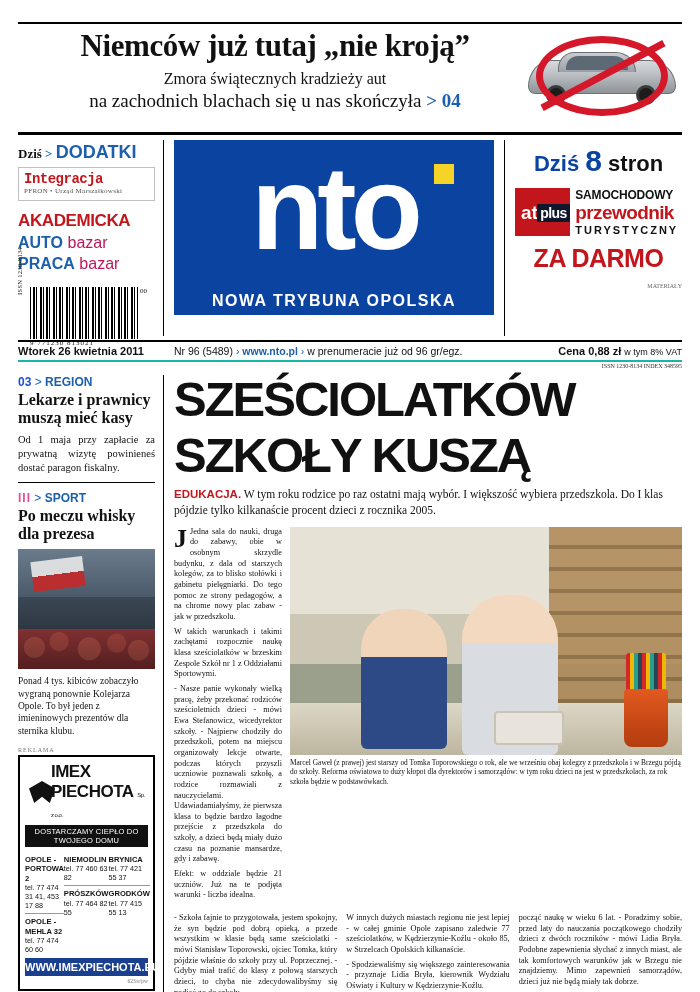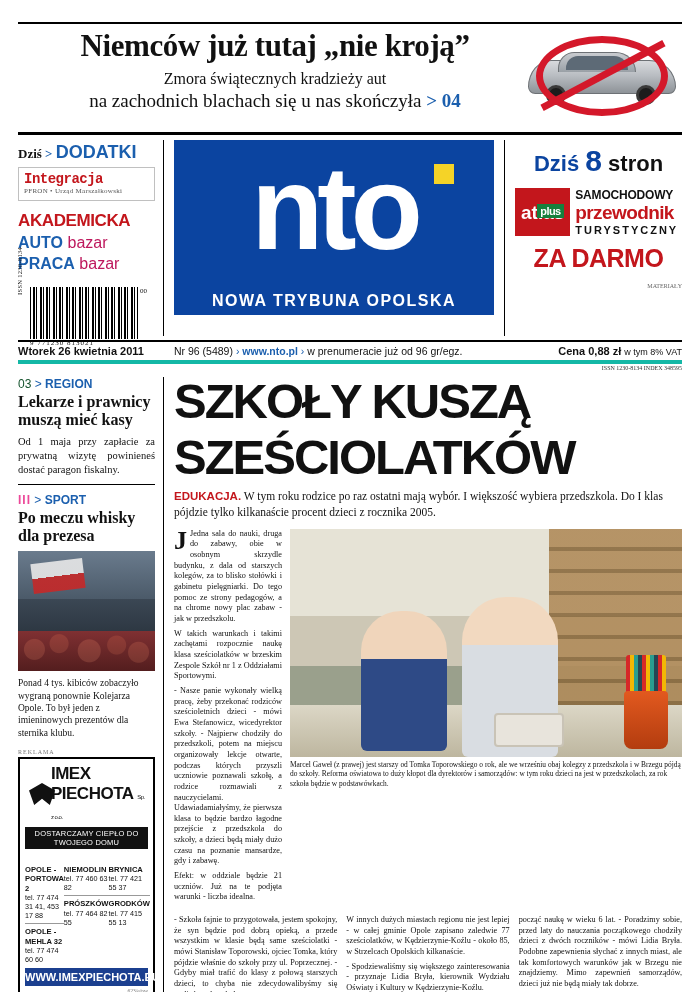--- a/index.html
+++ b/index.html
@@ -146,51 +146,51 @@
     display:flex; align-items:center;
   }
   .atlas-right { padding-left:5px; }
   .atlas-t1 { font-family:"Liberation Sans",sans-serif; font-weight:bold; font-size:12px; letter-spacing:-0.2px;}
   .atlas-t2 {
     font-family:"Liberation Sans",sans-serif; font-weight:bold; font-size:19px;
     color:#c3161c; letter-spacing:-0.6px;
     position:relative;
   }
   .atlas-plus {
-    position:absolute; left:-38px; top:2px; font-size:11px; color:#fff;
-    background:#15803d; padding:1px 3px; font-weight:bold;
+    position:absolute; left:-38px; top:2px; font-size:14px; color:#fff;
+    background:#0f172a; padding:1px 3px; font-weight:bold;
   }
   .atlas-t3 { font-family:"Liberation Sans",sans-serif; font-weight:bold; font-size:11px; letter-spacing:2px; text-align:center;}
   .zadarmo {
     font-family:"Liberation Sans",sans-serif; font-weight:bold; font-size:25px;
     color:#c3161c; text-align:center; margin-top:8px; letter-spacing:-0.5px;
   }
   .mat { text-align:right; font-size:6px; color:#666; margin-top:10px; }
 
   
   .infobar {
-    border-top:2px solid #000; border-bottom:4px solid #14b8a6;
+    border-top:2px solid #000; border-bottom:2px solid #14b8a6;
     margin-top:4px; display:flex; align-items:center;
     font-size:10.5px; padding:3px 0; font-family:"Liberation Sans",sans-serif;
   }
   .infobar .c1 { width:146px; font-weight:bold; font-size:11px; }
   .infobar .c2 { flex:1; padding-left:10px; }
   .infobar .c2 .sep { color:#1b5fae; }
   .infobar .c2 .url { color:#1b5fae; font-weight:bold; }
   .infobar .c3 { width:178px; text-align:right; font-weight:bold; font-size:11px; }
   .infobar .c3 .small { font-weight:normal; font-size:9px; }
   .issn-line { font-size:6px; text-align:right; color:#333; margin-top:1px; }
 
   
   .content { display:flex; margin-top:6px; }
   .col-left { width:146px; padding-right:8px; border-right:1px solid #000; }
   .col-main { flex:1; padding-left:10px; }
 
   .kicker { font-family:"Liberation Sans",sans-serif; font-size:12px; margin-bottom:2px;}
-  .kicker .num { color:#14532d; font-weight:normal; }
+  .kicker .num { color:#1d4ed8; font-weight:bold; }
   .kicker .arrow { color:#1b5fae; }
   .kicker .sec { color:#1b5fae; font-weight:bold; }
   .kicker .bars { color:#ec4899; font-weight:bold; letter-spacing:1px;}
   .lead-h {
     font-family:"Liberation Serif",serif; font-weight:bold;
     font-size:16px; line-height:1.12; margin:2px 0 6px 0;
   }
   .lead-p { font-size:10.5px; line-height:1.32; text-align:justify; }
   .hr-thin { border-top:1px solid #000; margin:8px 0; }
 
@@ -232,21 +232,21 @@
   .ad-title {
     font-family:"Liberation Sans",sans-serif; font-weight:bold;
     font-size:17px; letter-spacing:-0.5px; margin-left:4px;
   }
   .ad-sp { font-size:6px; font-weight:normal; }
   .ad-slogan {
     background:#111; color:#fff; font-size:7.5px; text-align:center;
     padding:2px 0; margin-top:3px; letter-spacing:0.2px;
     font-family:"Liberation Sans",sans-serif;
   }
-  .ad-cols { display:flex; margin-top:16px; font-size:7.2px; line-height:1.25;
+  .ad-cols { display:flex; margin-top:8px; font-size:7.2px; line-height:1.25;
              font-family:"Liberation Sans",sans-serif;}
   .ad-cols .c { flex:1; }
   .ad-cols b { font-size:7.6px; }
   .ad-line { border-top:1px solid #999; margin:3px 0; }
   .ad-url {
     background:#1b3f8f; color:#fff; text-align:center; font-weight:bold;
     font-size:11px; padding:3px 0; margin-top:4px;
     font-family:"Liberation Sans",sans-serif;
   }
   .ad-code { font-size:5.5px; color:#777; text-align:right; margin-top:2px;}
@@ -487,22 +487,22 @@
             <b>GRODKÓW</b><br>
             <span>tel. 77 415 55 13</span>
           </div>
         </div>
         <div class="ad-url">WWW.IMEXPIECHOTA.EU</div>
         <div class="ad-code">623/e/pw</div>
       </div>
     </div>
 
     <div class="col-main">
+      <div class="main-head">SZEŚCIOLATKÓW</div>
       <div class="main-head">SZKOŁY KUSZĄ</div>
-      <div class="main-head">SZEŚCIOLATKÓW</div>
 
       <div class="main-lead">
         <span class="edu">EDUKACJA.</span>
         <span>W tym roku rodzice po raz ostatni mają wybór. I większość wybiera przedszkola. Do I klas pójdzie tylko kilkanaście procent dzieci z rocznika 2005.</span>
       </div>
 
       <div class="main-body">
         <div class="mb-col1">
           <p><span class="drop">J</span><span>Jedna sala do nauki, druga do zabawy, obie w osobnym skrzydle budynku, z dala od starszych kolegów, za to blisko stołówki i gabinetu pielęgniarki. Do tego pomoc ze strony pedagogów, a na chrome nowy plac zabaw - jak w przedszkolu.</span></p>
           <p>W takich warunkach i takimi zachętami rozpocznie naukę klasa sześciolatków w brzeskim Zespole Szkół nr 1 z Oddziałami Sportowymi.</p>

